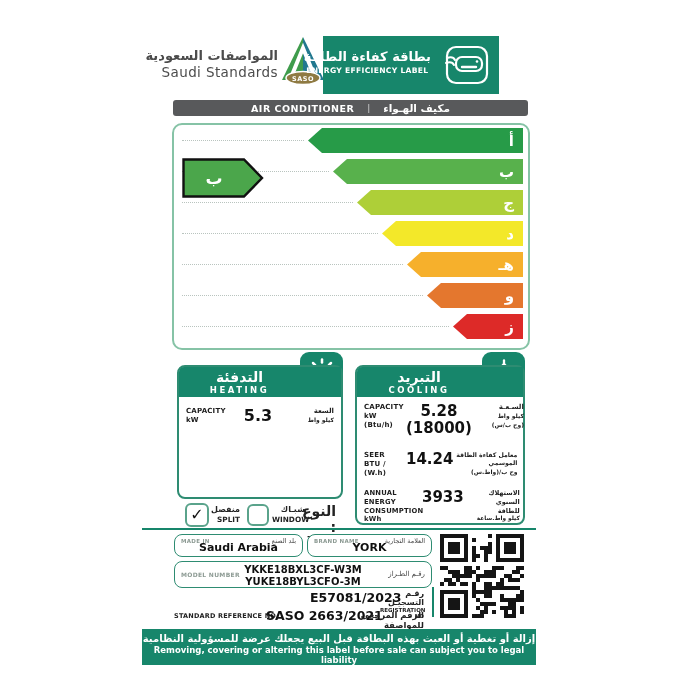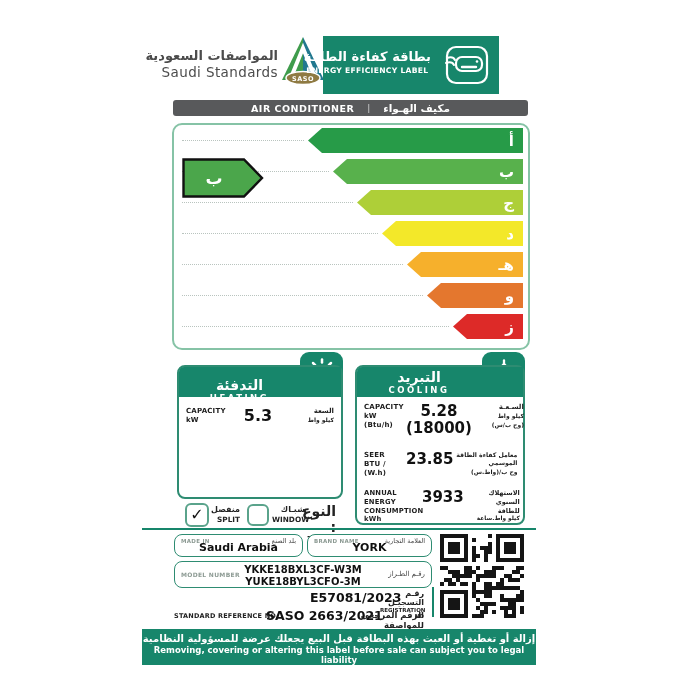--- a/index.html
+++ b/index.html
@@ -175,21 +175,21 @@
             <line x1="23.5" y1="14" x2="26.5" y2="14"></line>
         <line x1="5" y1="5" x2="7.2" y2="7.2"></line>
             <line x1="20.8" y1="20.8" x2="23" y2="23"></line>
         <line x1="23" y1="5" x2="20.8" y2="7.2"></line>
             <line x1="7.2" y1="20.8" x2="5" y2="23"></line>
       </g>
     </svg>
   </div>
   <div class="hc-box" style="left:35px;top:331px;width:166px;height:134px;">
     <div class="hc-head">
-      <div class="ttl" style="width:121px;margin-top:8px;">
+      <div class="ttl" style="width:121px;">
         <div class="ar">التدفئة</div>
         <div class="en">HEATING</div>
       </div>
     </div>
     <div class="hc-row" style="top:40px;grid-template-columns:48px 1fr 52px;">
       <div class="lbl-en">
         <div>CAPACITY</div>
             <div>kW</div>
       </div>
       <div class="val" style="font-size:16px;">5.3</div>
@@ -257,21 +257,21 @@
         <div>السـعـة</div>
             <div style="font-size:6px;">كيلو واط</div>
         <div style="font-size:6px;">(وح ب/س)</div>
       </div>
     </div>
     <div class="hc-row" style="top:84px;grid-template-columns:42px 1fr 64px;">
       <div class="lbl-en">
         <div>SEER</div>
             <div>BTU / (W.h)</div>
       </div>
-      <div class="val" style="font-size:15px;">23.85</div>
+      <div class="val" style="font-size:15px;">14.24</div>
       <div class="lbl-ar">
         <div style="font-size:6.2px;">معامل كفاءة الطاقة الموسمي</div>
         <div style="font-size:6px;">وح ب/(واط.س)</div>
       </div>
     </div>
     <div class="hc-row" style="top:122px;grid-template-columns:58px 1fr 56px;">
       <div class="lbl-en" style="font-size:6.8px;">
         <div>ANNUAL ENERGY</div>
             <div>CONSUMPTION</div>
             <div>kWh</div>

